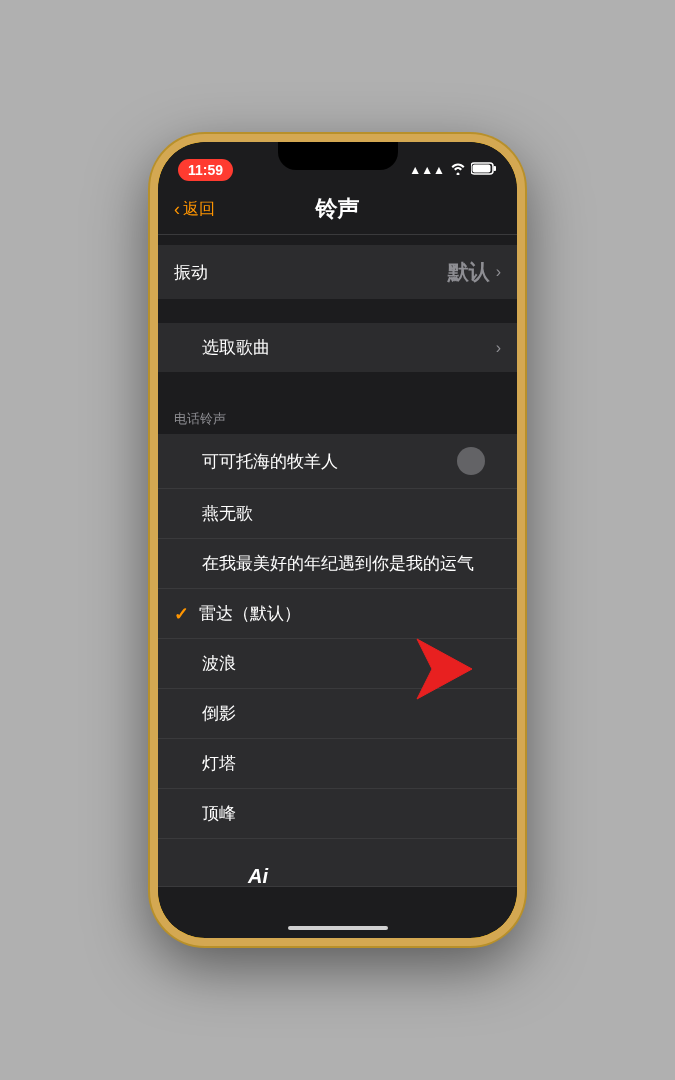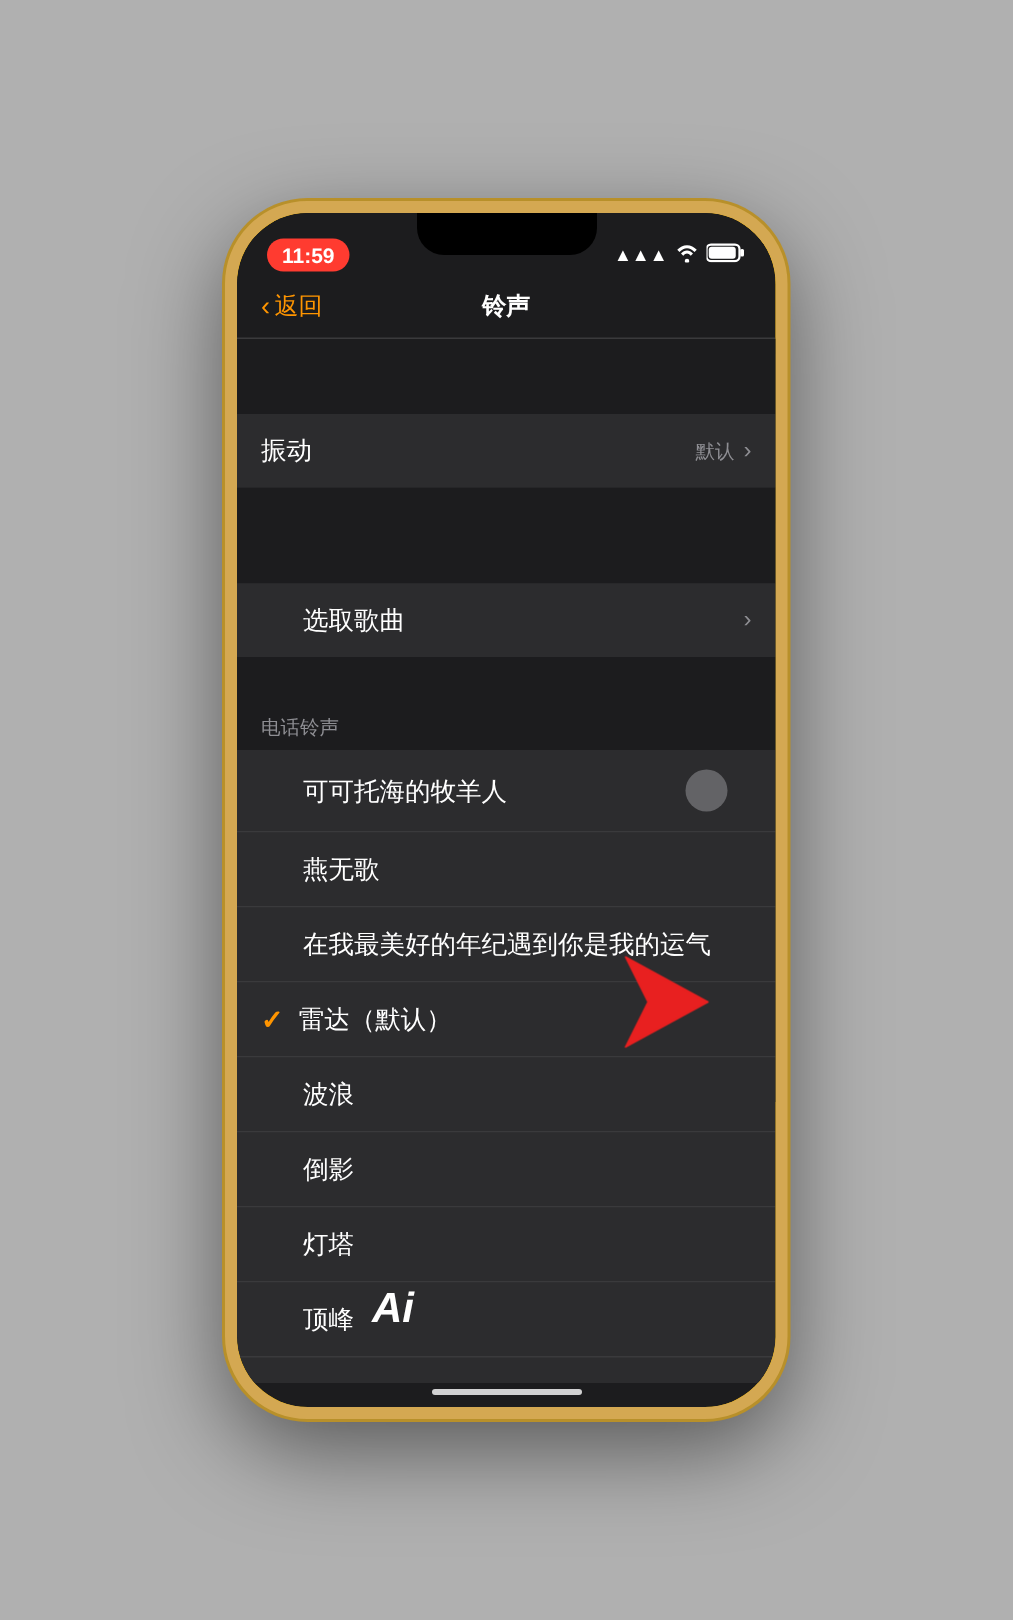--- a/index.html
+++ b/index.html
@@ -81,21 +81,21 @@
       left: 16px;
       display: flex;
       align-items: center;
       color: #ff9500;
       font-size: 16px;
       gap: 3px;
     }
     .nav-chevron { font-size: 18px; color: #ff9500; }
     .nav-title {
       color: white;
-      font-size: 16px;
+      font-size: 22px;
       font-weight: 600;
     }
 
     
     .content {
       overflow-y: auto;
       height: calc(100% - 100px);
       background: #1c1c1e;
     }
     .content::-webkit-scrollbar { display: none; }
@@ -116,31 +116,31 @@
       display: flex;
       align-items: center;
       padding: 13px 16px;
       background: #2c2c2e;
       border-bottom: 1px solid #3a3a3c;
       position: relative;
       min-height: 48px;
     }
     .list-row:last-child {
       border-bottom: none;
-      margin-top: 40px;
     }
     .list-row-label {
       color: white;
       font-size: 17px;
       flex: 1;
     }
     .list-row-value {
       color: #8e8e93;
-      font-size: 13px;
+      font-size: 21px;
       margin-right: 6px;
+      font-weight: bold;
     }
     .list-row-chevron {
       color: #8e8e93;
       font-size: 16px;
     }
     .checkmark {
       color: #ff9500;
       font-size: 18px;
       margin-right: 10px;
       font-weight: bold;
@@ -275,16 +275,16 @@
 
     <div style="position:absolute; bottom: 230px; right: 40px; pointer-events:none;">
       <svg width="90" height="70" viewBox="0 0 90 70">
         <polygon points="85,35 30,5 45,35 30,65" fill="#e82020" stroke="#e82020" stroke-linejoin="round"></polygon>
       </svg>
     </div>
 
     <div style="position:absolute; bottom: 8px; left:50%; transform:translateX(-50%); width:100px; height:4px; background:white; border-radius:2px; opacity:0.8;"></div>
 
     <div style="position:absolute; bottom: 50px; left: 90px;">
-      <span style="color:white; font-size:28px; font-weight:bold; font-style:italic;">Ai</span>
+      <span style="color:white; font-size:20px; font-weight:bold; font-style:italic;">Ai</span>
     </div>
   </div>
 </div>
 
 </body></html>

